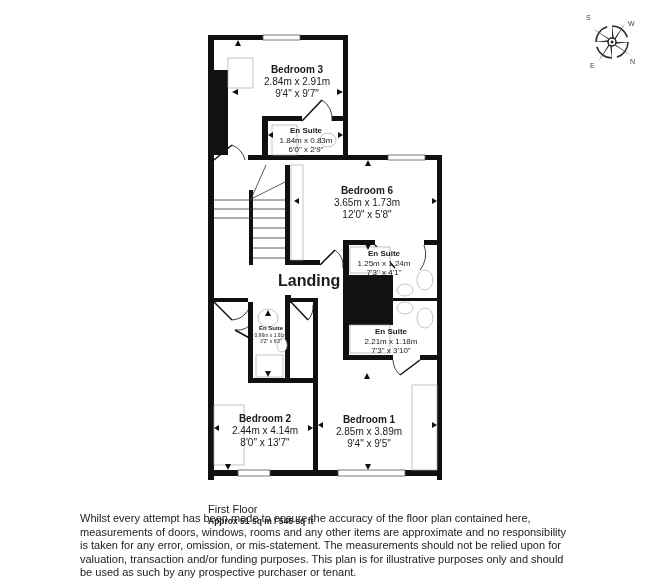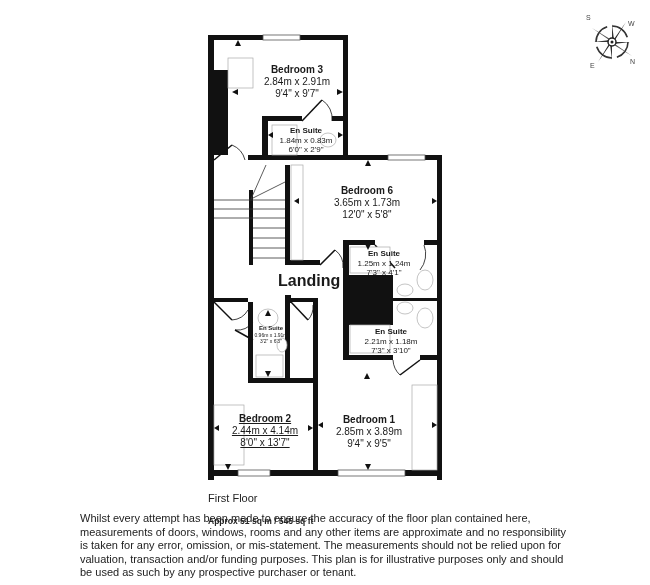--- a/index.html
+++ b/index.html
@@ -8,21 +8,21 @@
   .room-label { position: absolute; text-align: center; line-height: 1.2; color: #1a1a1a; }
   .room-label .name { font-weight: bold; display: block; }
   .room-label .dim { display: block; }
   .lg .name { font-size: 10px; }
   .lg .dim { font-size: 10px; }
   .md .name { font-size: 8px; }
   .md .dim { font-size: 8px; }
   .sm .name { font-size: 6px; }
   .sm .dim { font-size: 5px; }
   .landing-label { position: absolute; left: 230px; top: 272px; font-size: 16px; font-weight: bold; margin-left: 48px; }
-  #floor-title { position: absolute; left: 208px; top: 492px; font-size: 11px; color: #222; }
+  #floor-title { position: absolute; left: 208px; top: 503px; font-size: 11px; color: #222; }
   #floor-area { position: absolute; left: 208px; top: 516px; font-size: 8.5px; font-weight: bold; color: #222; }
   #disclaimer { position: absolute; left: 80px; top: 512px; width: 490px; font-size: 11px; line-height: 1.23; text-align: left; color: #222; }
   #compass { position: absolute; left: 582px; top: 12px; width: 60px; height: 60px; }
   .clabel { position: absolute; font-size: 7px; color: #444; }
 </style>
 </head>
 <body>
 
 <svg id="plan" viewBox="0 0 650 585" xmlns="http://www.w3.org/2000/svg">
 
@@ -183,21 +183,21 @@
   <span class="dim">2.21m x 1.18m</span>
   <span class="dim">7'3" x 3'10"</span>
 </div>
 
 <div class="room-label sm" style="left:245px; top:325px; width:52px;">
   <span class="name">En Suite</span>
   <span class="dim">0.96m x 1.91m</span>
   <span class="dim">3'2" x 6'3"</span>
 </div>
 
-<div class="room-label lg" style="left:220px; top:413px; width:90px;text-decoration:underline;">
+<div class="room-label lg" style="left:220px; top:413px; width:90px;">
   <span class="name">Bedroom 2</span>
   <span class="dim">2.44m x 4.14m</span>
   <span class="dim">8'0" x 13'7"</span>
 </div>
 
 <div class="room-label lg" style="left:323px; top:414px; width:92px;text-align:center;">
   <span class="name">Bedroom 1</span>
   <span class="dim">2.85m x 3.89m</span>
   <span class="dim">9'4" x 9'5"</span>
 </div>

